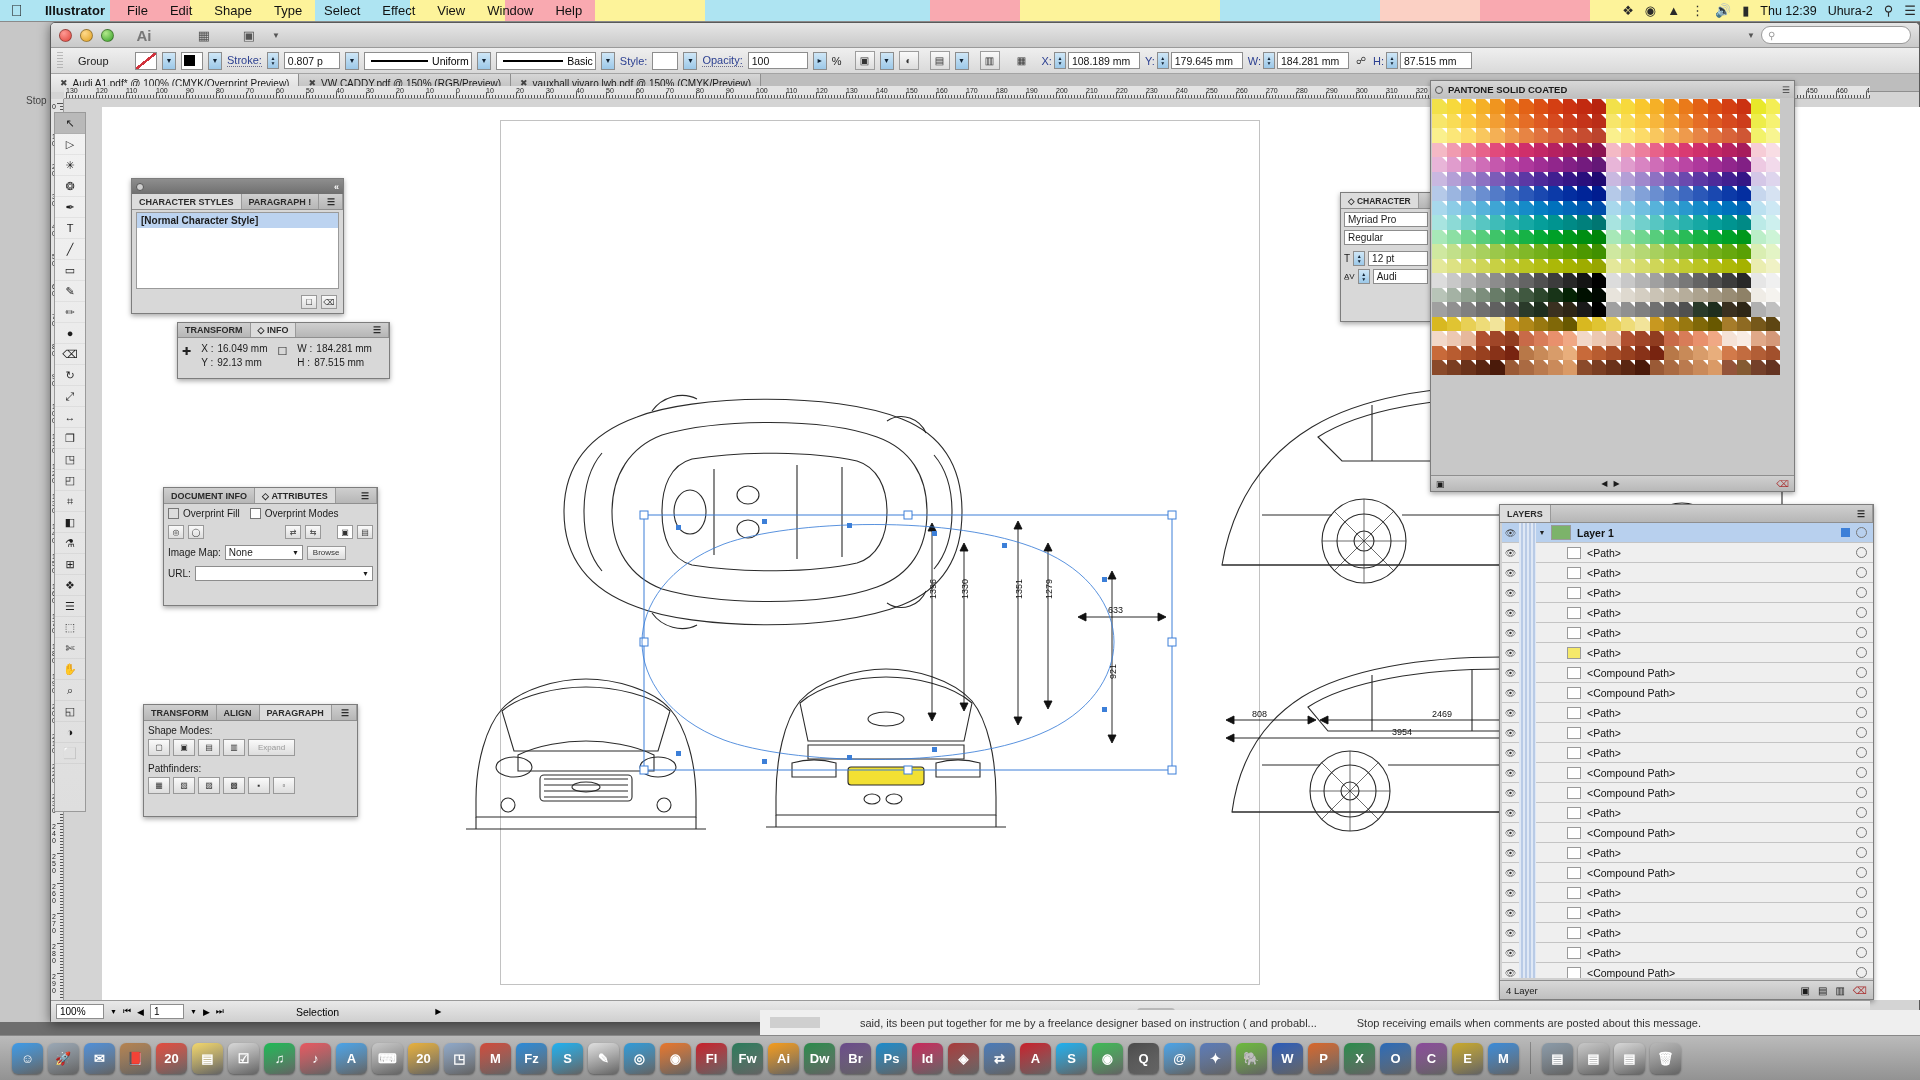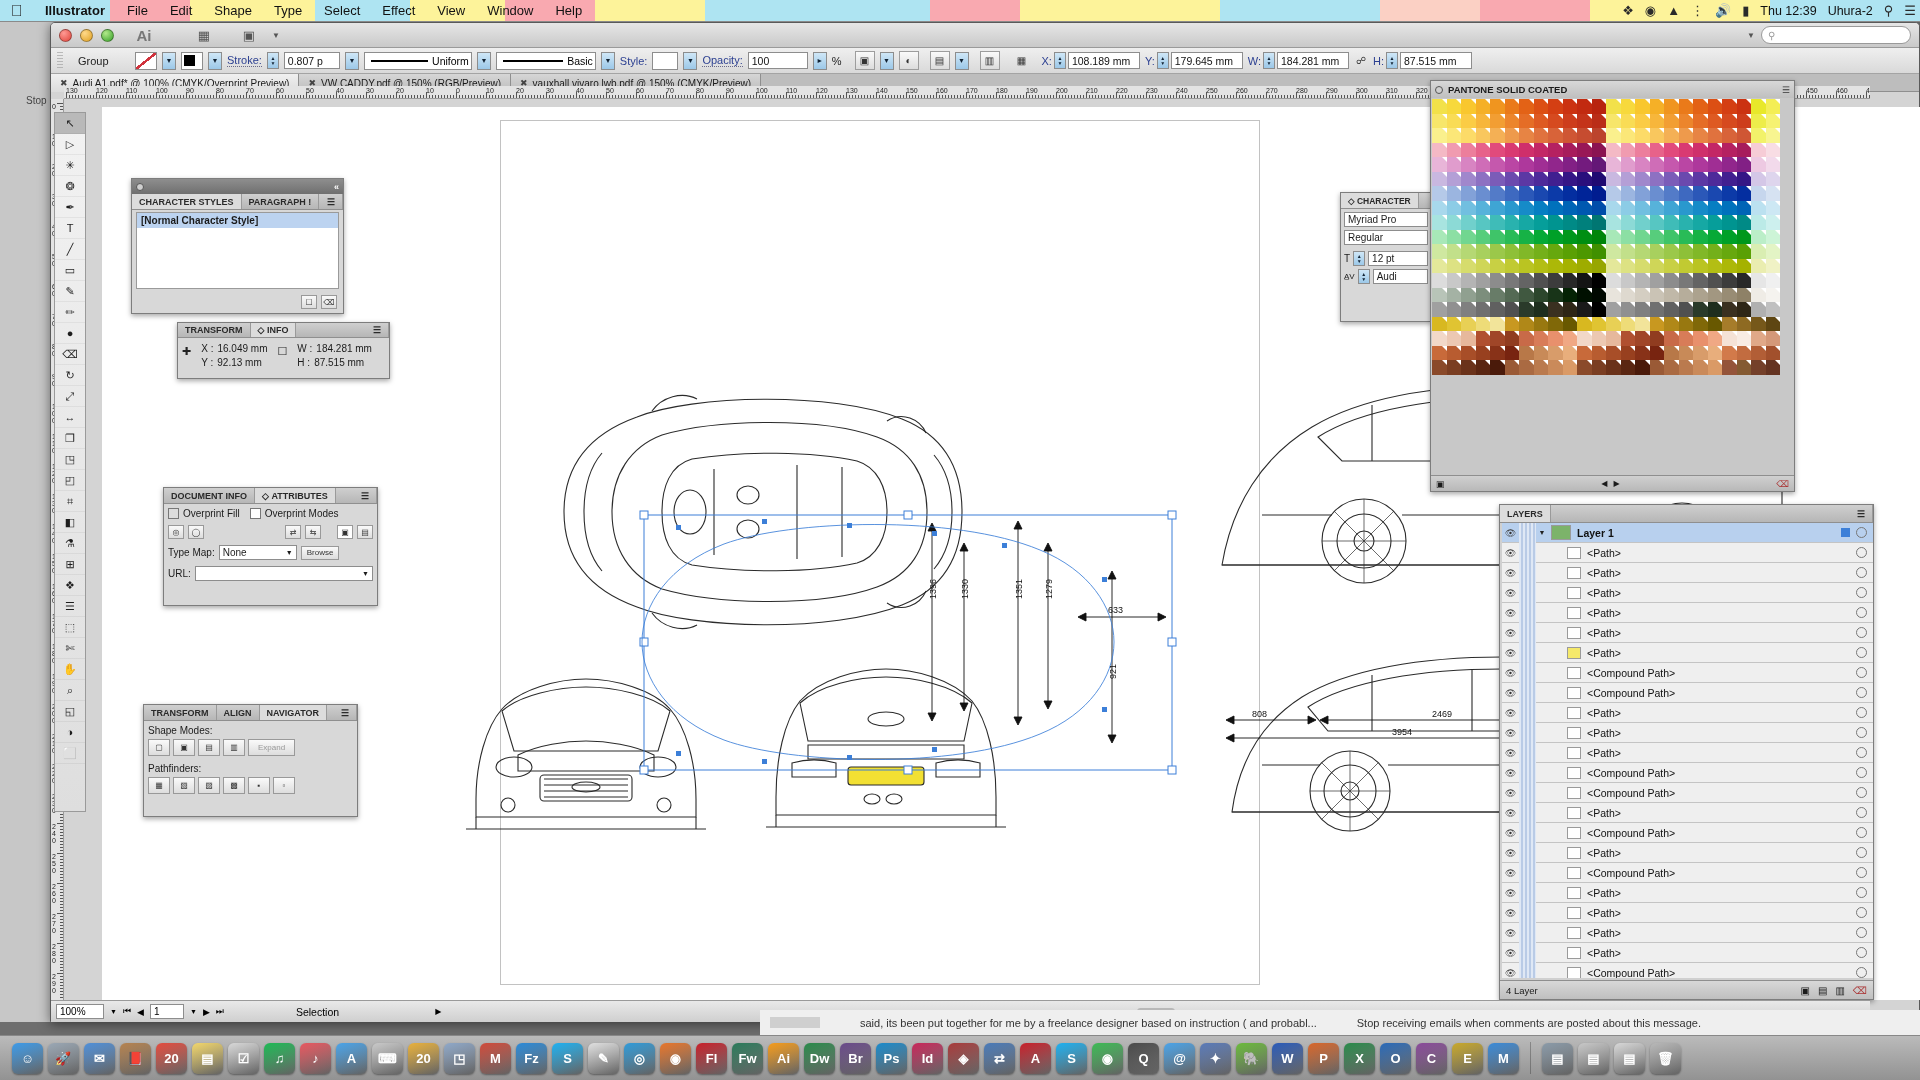--- a/index.html
+++ b/index.html
@@ -1625,41 +1625,41 @@
       <div class="minibtn">◎</div>
       <div class="minibtn">◯</div>
       <div style="flex:1;"></div>
       <div class="minibtn">⇄</div>
       <div class="minibtn">⇆</div>
       <div style="width:8px;"></div>
       <div class="minibtn" style="background:#fff;">▣</div>
       <div class="minibtn">▤</div>
     </div>
     <div style="display:flex;align-items:center;gap:4px;margin-bottom:6px;">
-      <span>Type Map:</span>
+      <span>Image Map:</span>
       <div class="inputbox" style="width:78px;justify-content:space-between;">
         <span>None</span>
           <span style="font-size:7px;">▼</span>
       </div>
       <div class="minibtn" style="width:auto;padding:0 5px;">Browse</div>
     </div>
     <div style="display:flex;align-items:center;gap:4px;">
       <span>URL:</span>
       <div class="inputbox" style="flex:1;justify-content:flex-end;">
           <span style="font-size:7px;">▼</span>
         </div>
     </div>
   </div>
 </div>
 
 <div class="panel" id="pPathfinder" style="left:143px;top:704px;width:215px;height:113px;">
   <div class="ptabs">
     <div class="ptab">TRANSFORM</div>
     <div class="ptab">ALIGN</div>
-    <div class="ptab active">NAVIGATOR</div>
+    <div class="ptab active">PARAGRAPH</div>
     <div style="flex:1;"></div>
     <div class="ptab">☰</div>
   </div>
   <div class="pbody">
     <div style="margin-bottom:3px;">Shape Modes:</div>
     <div style="display:flex;gap:3px;align-items:center;margin-bottom:7px;">
       <div class="minibtn" style="width:22px;height:17px;">▢</div>
       <div class="minibtn" style="width:22px;height:17px;">▣</div>
       <div class="minibtn" style="width:22px;height:17px;">▤</div>
       <div class="minibtn" style="width:22px;height:17px;">▥</div>

